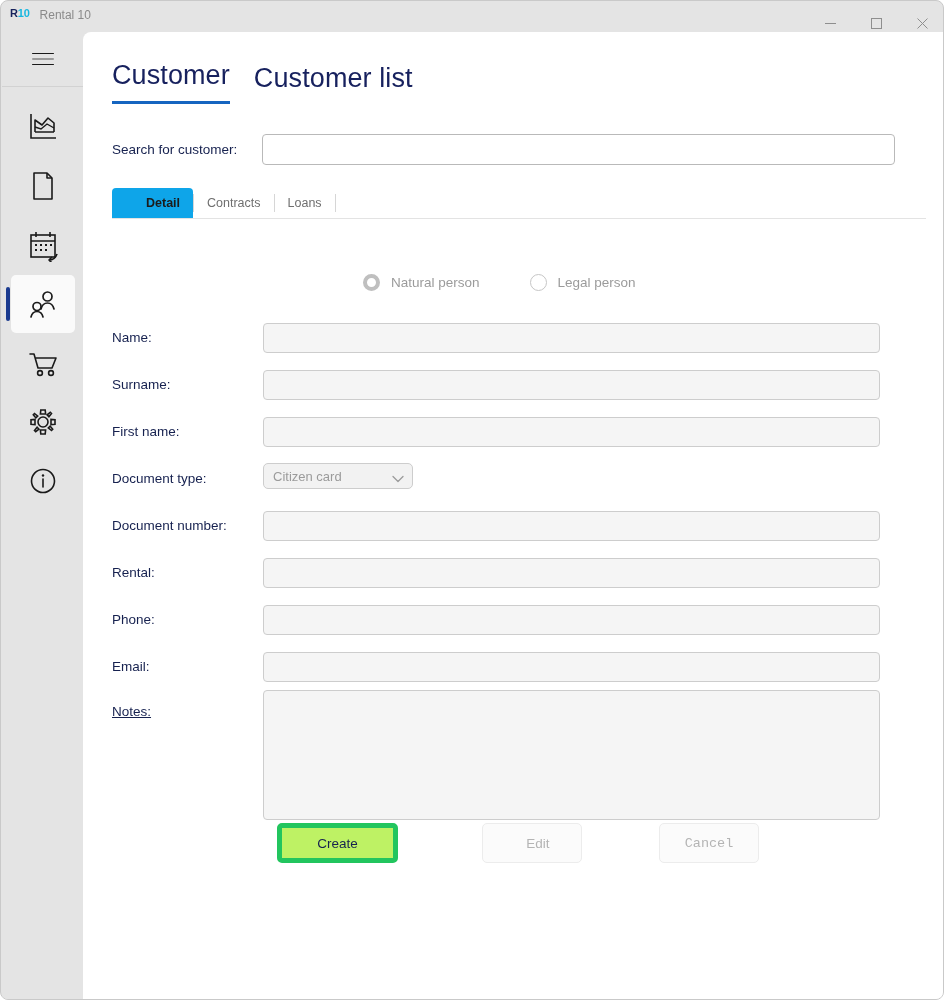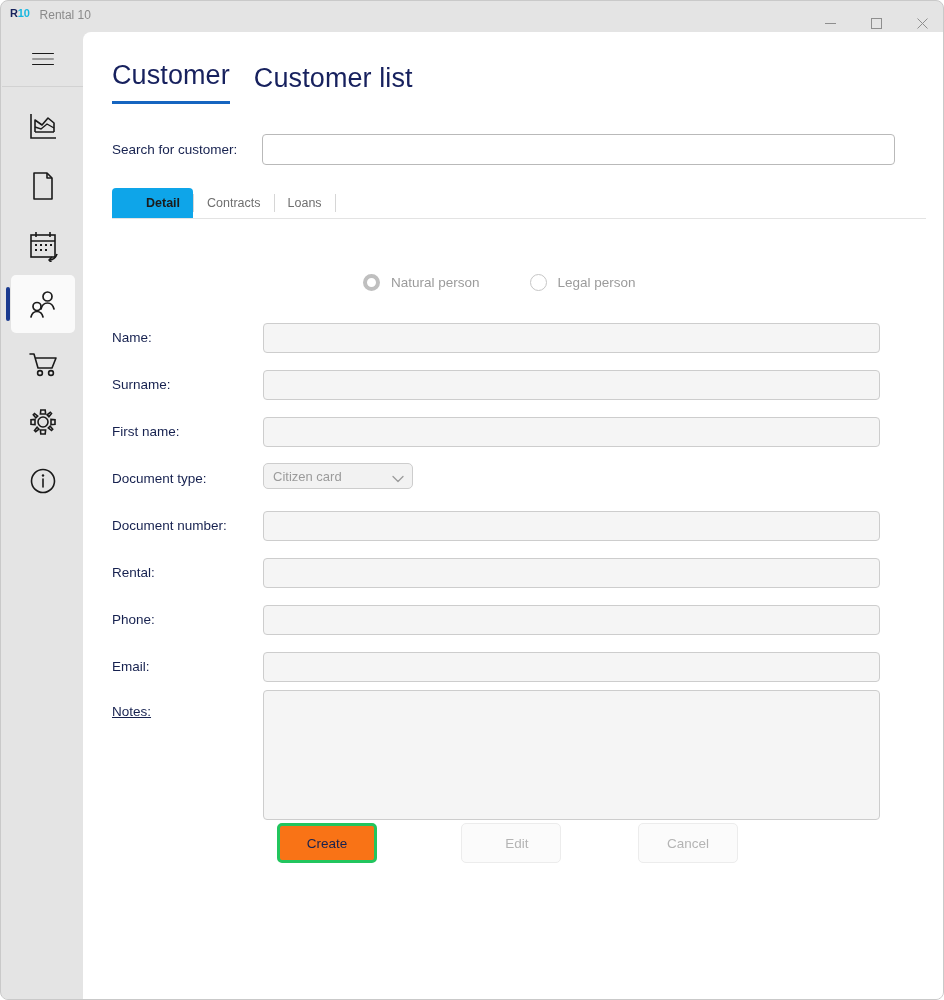--- a/index.html
+++ b/index.html
@@ -294,39 +294,40 @@
     align-items: center;
   }
   .action-btn {
     height: 40px;
     border-radius: 5px;
     font-family: "Liberation Sans", sans-serif;
     font-size: 13.5px;
     display: flex; align-items: center; justify-content: center;
   }
   #create-button {
-    width: 100px;
-    background: #f97316;
-    border: 3px solid #22c55e;
+    width: 121px;
+    background: #bef264;
+    border: 5px solid #22c55e;
     color: #16214f;
   }
   #edit-button {
     width: 100px;
     background: #fbfbfb;
     border: 1px solid #ececec;
     color: #b4b4b4;
     margin-left: 84px;
     padding-left: 12px;
   }
   #cancel-button {
     width: 100px;
     background: #fbfbfb;
     border: 1px solid #ececec;
     color: #b4b4b4;
     margin-left: 77px;
+    font-family: Liberation Mono, monospace;
   }
 </style>
 </head>
 <body>
 
 <div id="app-window">
 
   <div id="titlebar">
     <div id="app-logo">
       <span class="logo-r">R</span><span class="logo-n">10</span>

